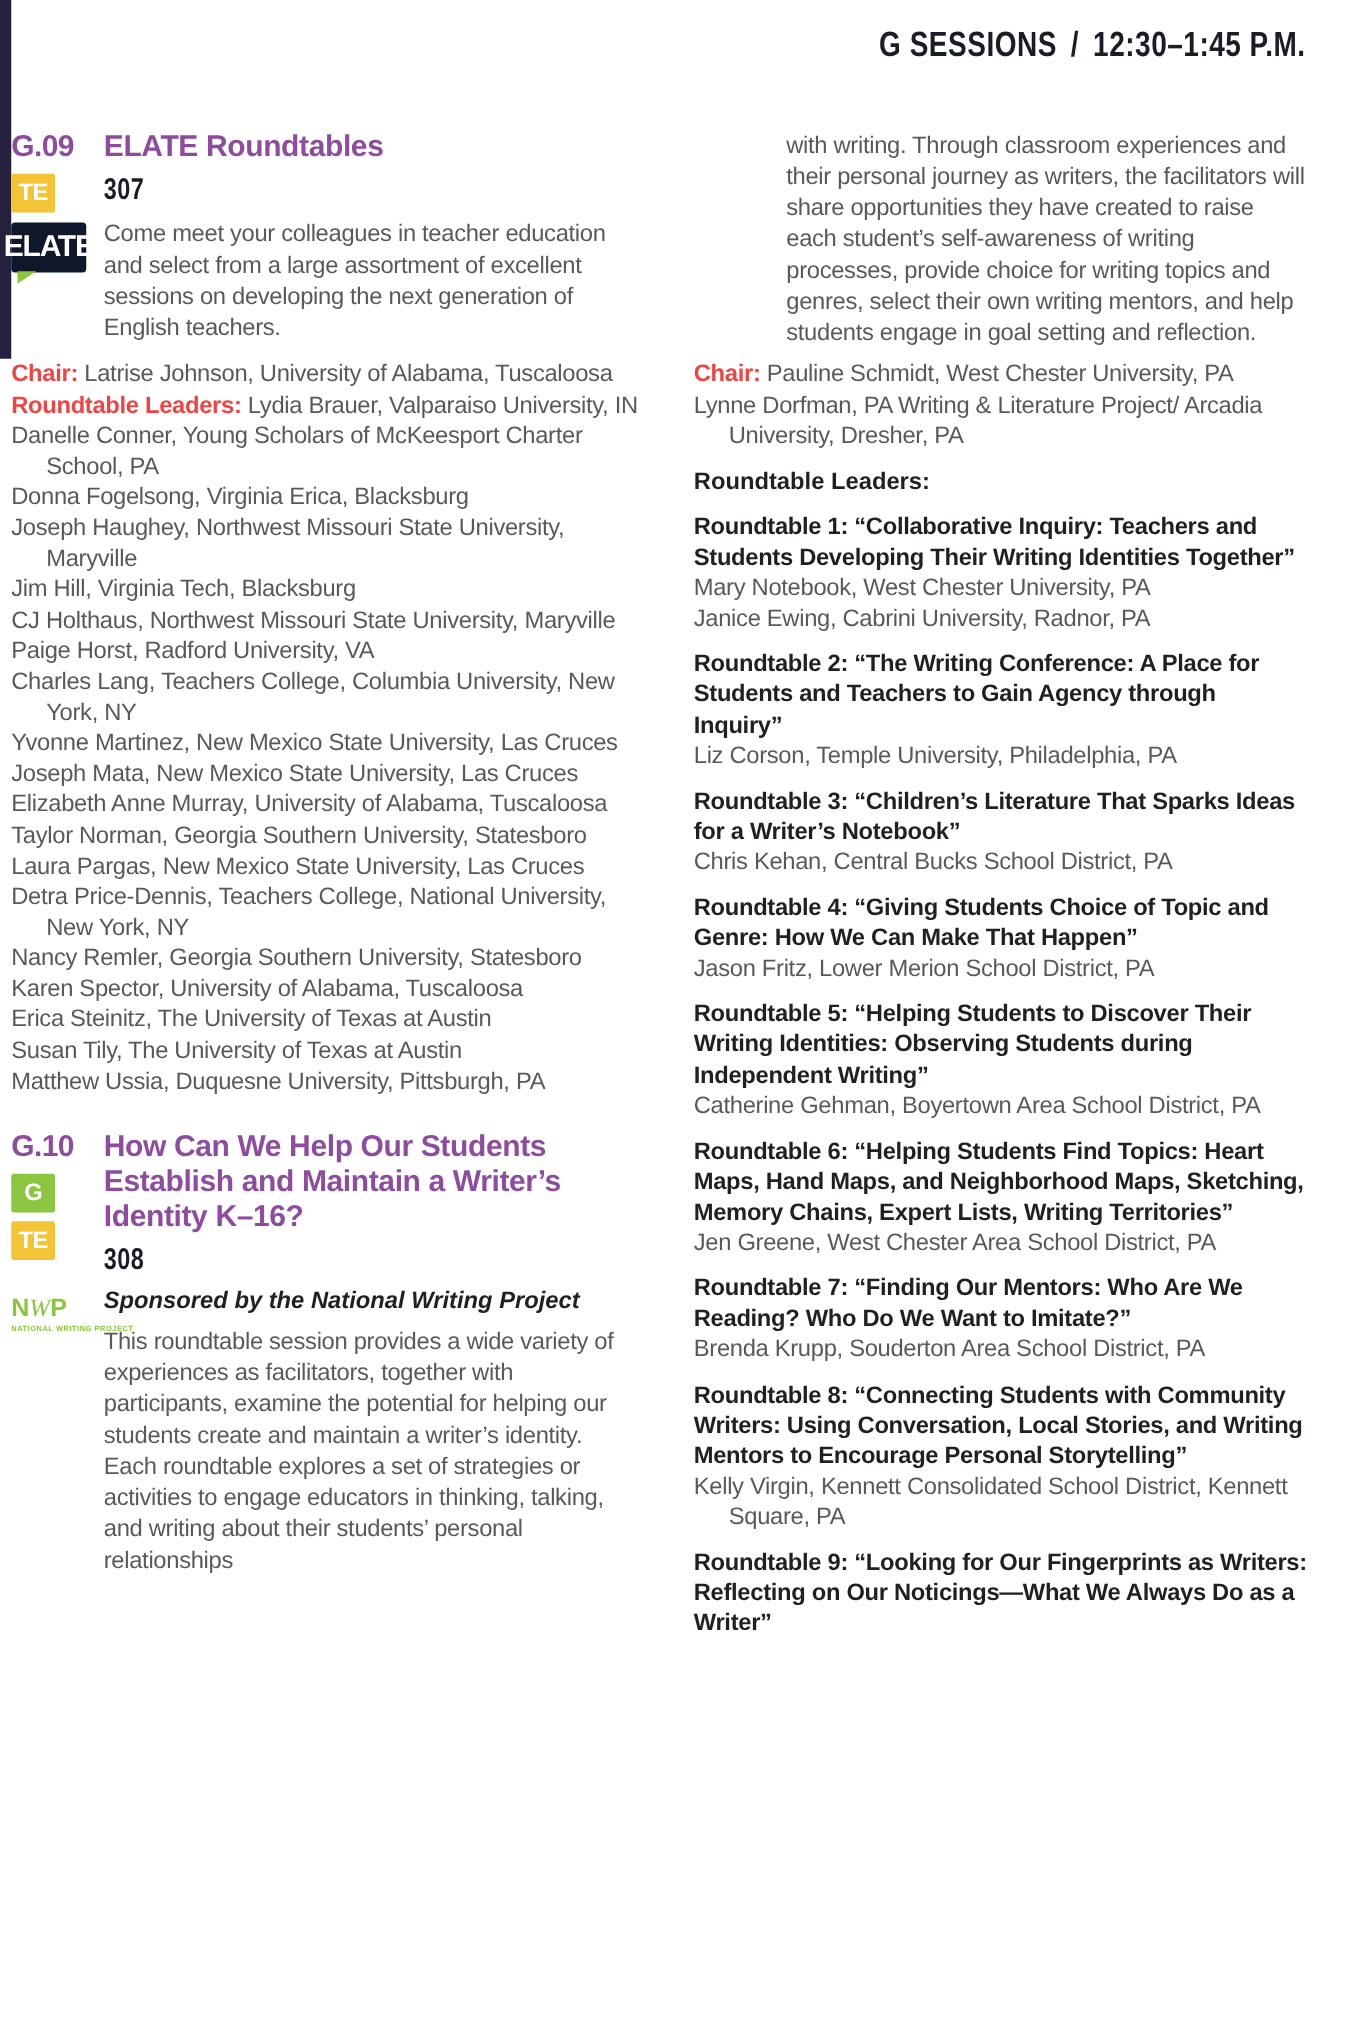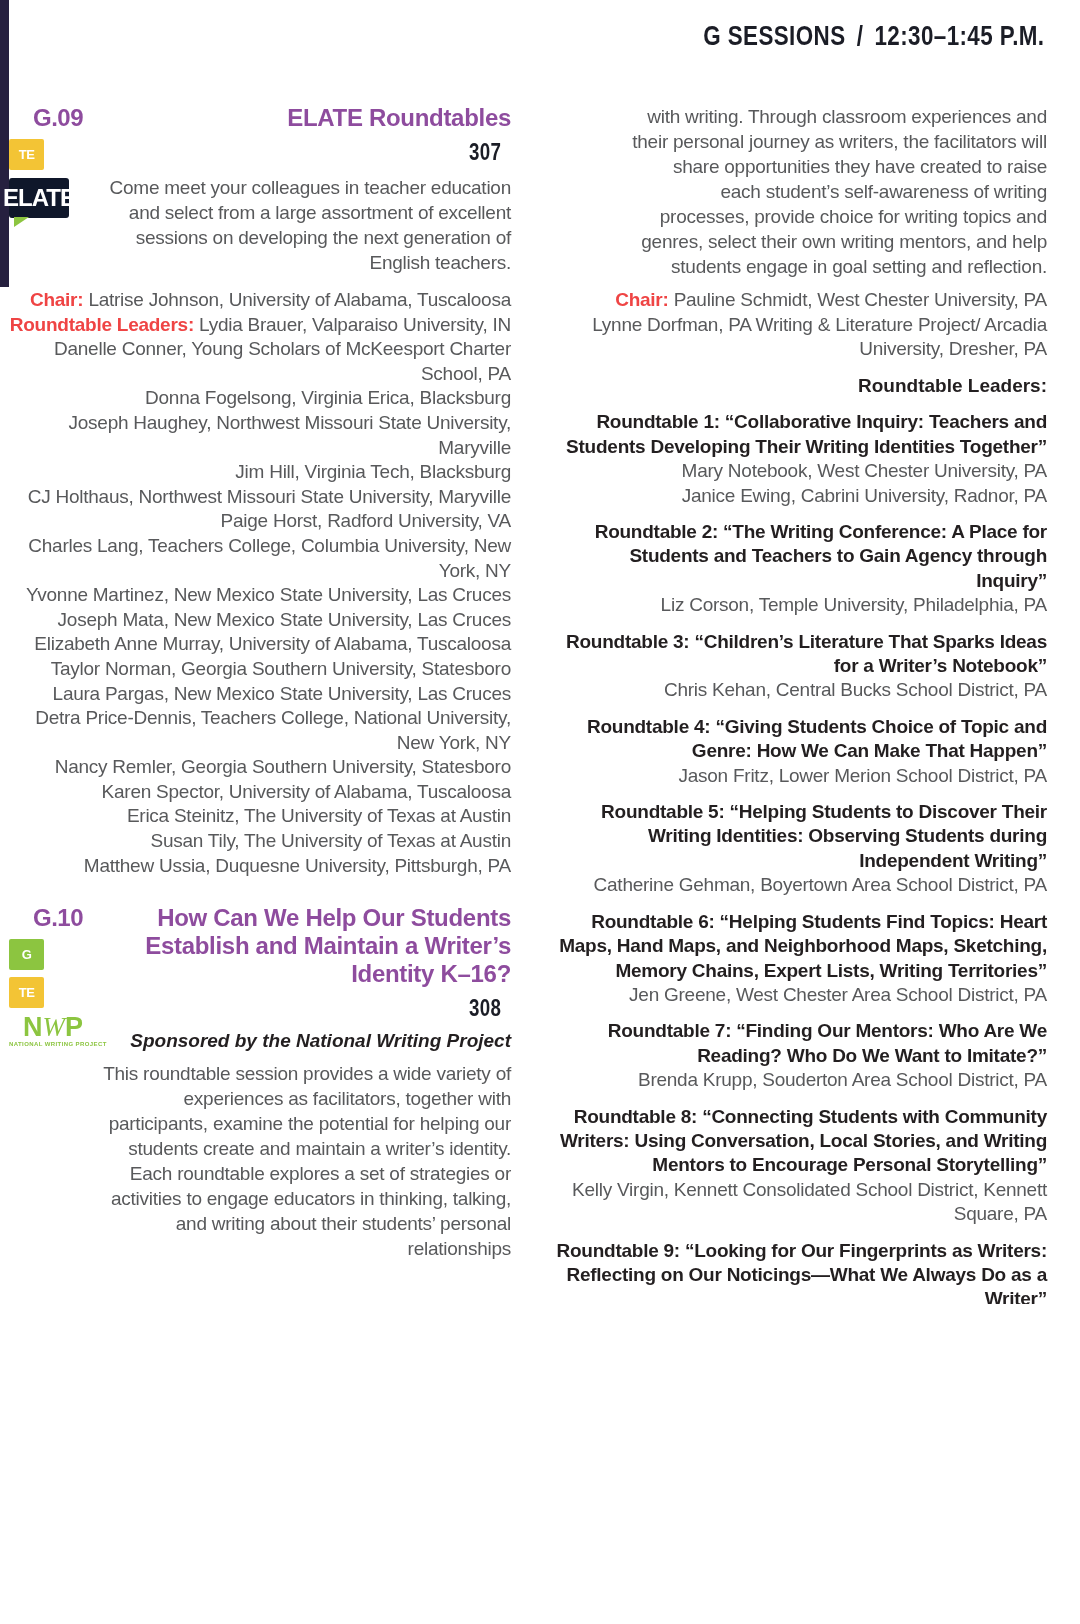--- a/index.html
+++ b/index.html
@@ -12,43 +12,43 @@
 
   
   .page-header {
     position:absolute; top:20px; right:36px;
     font-weight:bold; font-size:28px; color:#1b1d26; white-space:nowrap;
     transform:scaleX(0.80); transform-origin:100% 50%; letter-spacing:0.5px;
   }
   .page-header .sep { margin:0 14px; }
 
   
-  .columns { position:absolute; top:104px; left:9px; display:flex; gap:44px;text-align:right; }
+  .columns { position:absolute; top:104px; left:9px; display:flex; gap:44px; }
   .col-left  { width:502px; }
   .col-right { width:492px; }
 
   .session-grid { display:grid; grid-template-columns:74px 1fr; }
   .session-id { font-size:24px; font-weight:bold; color:#8e4c9e; letter-spacing:-0.5px; }
   .badge {
     width:35px; height:31px; border-radius:2px; margin-top:7px;
     display:flex; align-items:center; justify-content:center;
-    color:#ffffff; font-weight:bold; font-size:13px; letter-spacing:-0.5px;
+    color:#ffffff; font-weight:bold; font-size:19px; letter-spacing:-0.5px;
   }
   .badge-te { background:#f3c435; }
   .badge-g  { background:#8cc540; }
   .elate-logo {
     position:relative; width:60px; height:40px; margin-top:8px; border-radius:3px;
     background:#0f172a; color:#ffffff; font-weight:bold; font-size:24px;
     display:flex; align-items:center; justify-content:center; letter-spacing:-1px;
   }
   .elate-logo::after {
     content:""; position:absolute; left:5px; bottom:-9px; width:0; height:0;
     border-style:solid; border-width:10px 15px 0 0; border-color:#8cc540 transparent transparent transparent;
   }
-  .nwp-logo { margin-top:6px; color:#8cc540; font-weight:bold; font-size:27px; line-height:26px; letter-spacing:0; }
+  .nwp-logo { margin-top:26px; color:#8cc540; font-weight:bold; font-size:20px; line-height:26px; letter-spacing:0; }
   .nwp-logo .nwp-w { font-style:italic; font-weight:normal; font-family:"Liberation Serif", serif; }
   .nwp-caption { font-size:6px; color:#8cc540; letter-spacing:0.4px; font-weight:bold; margin-top:1px; white-space:nowrap; }
 
   .session-title { margin:0; font-size:24px; line-height:28px; font-weight:bold; color:#8e4c9e; letter-spacing:-0.3px; }
   .room {
     margin-top:6px; font-weight:bold; font-size:24px; color:#1b1d26;
     transform:scaleX(0.78); transform-origin:0 50%; display:inline-block; letter-spacing:0.5px;
   }
   .sponsored { margin-top:8px; font-weight:bold; font-style:italic; color:#231f20; font-size:19px; }
   .desc { margin:9px 0 0 0; font-size:19px; line-height:25px; letter-spacing:-0.25px; }

